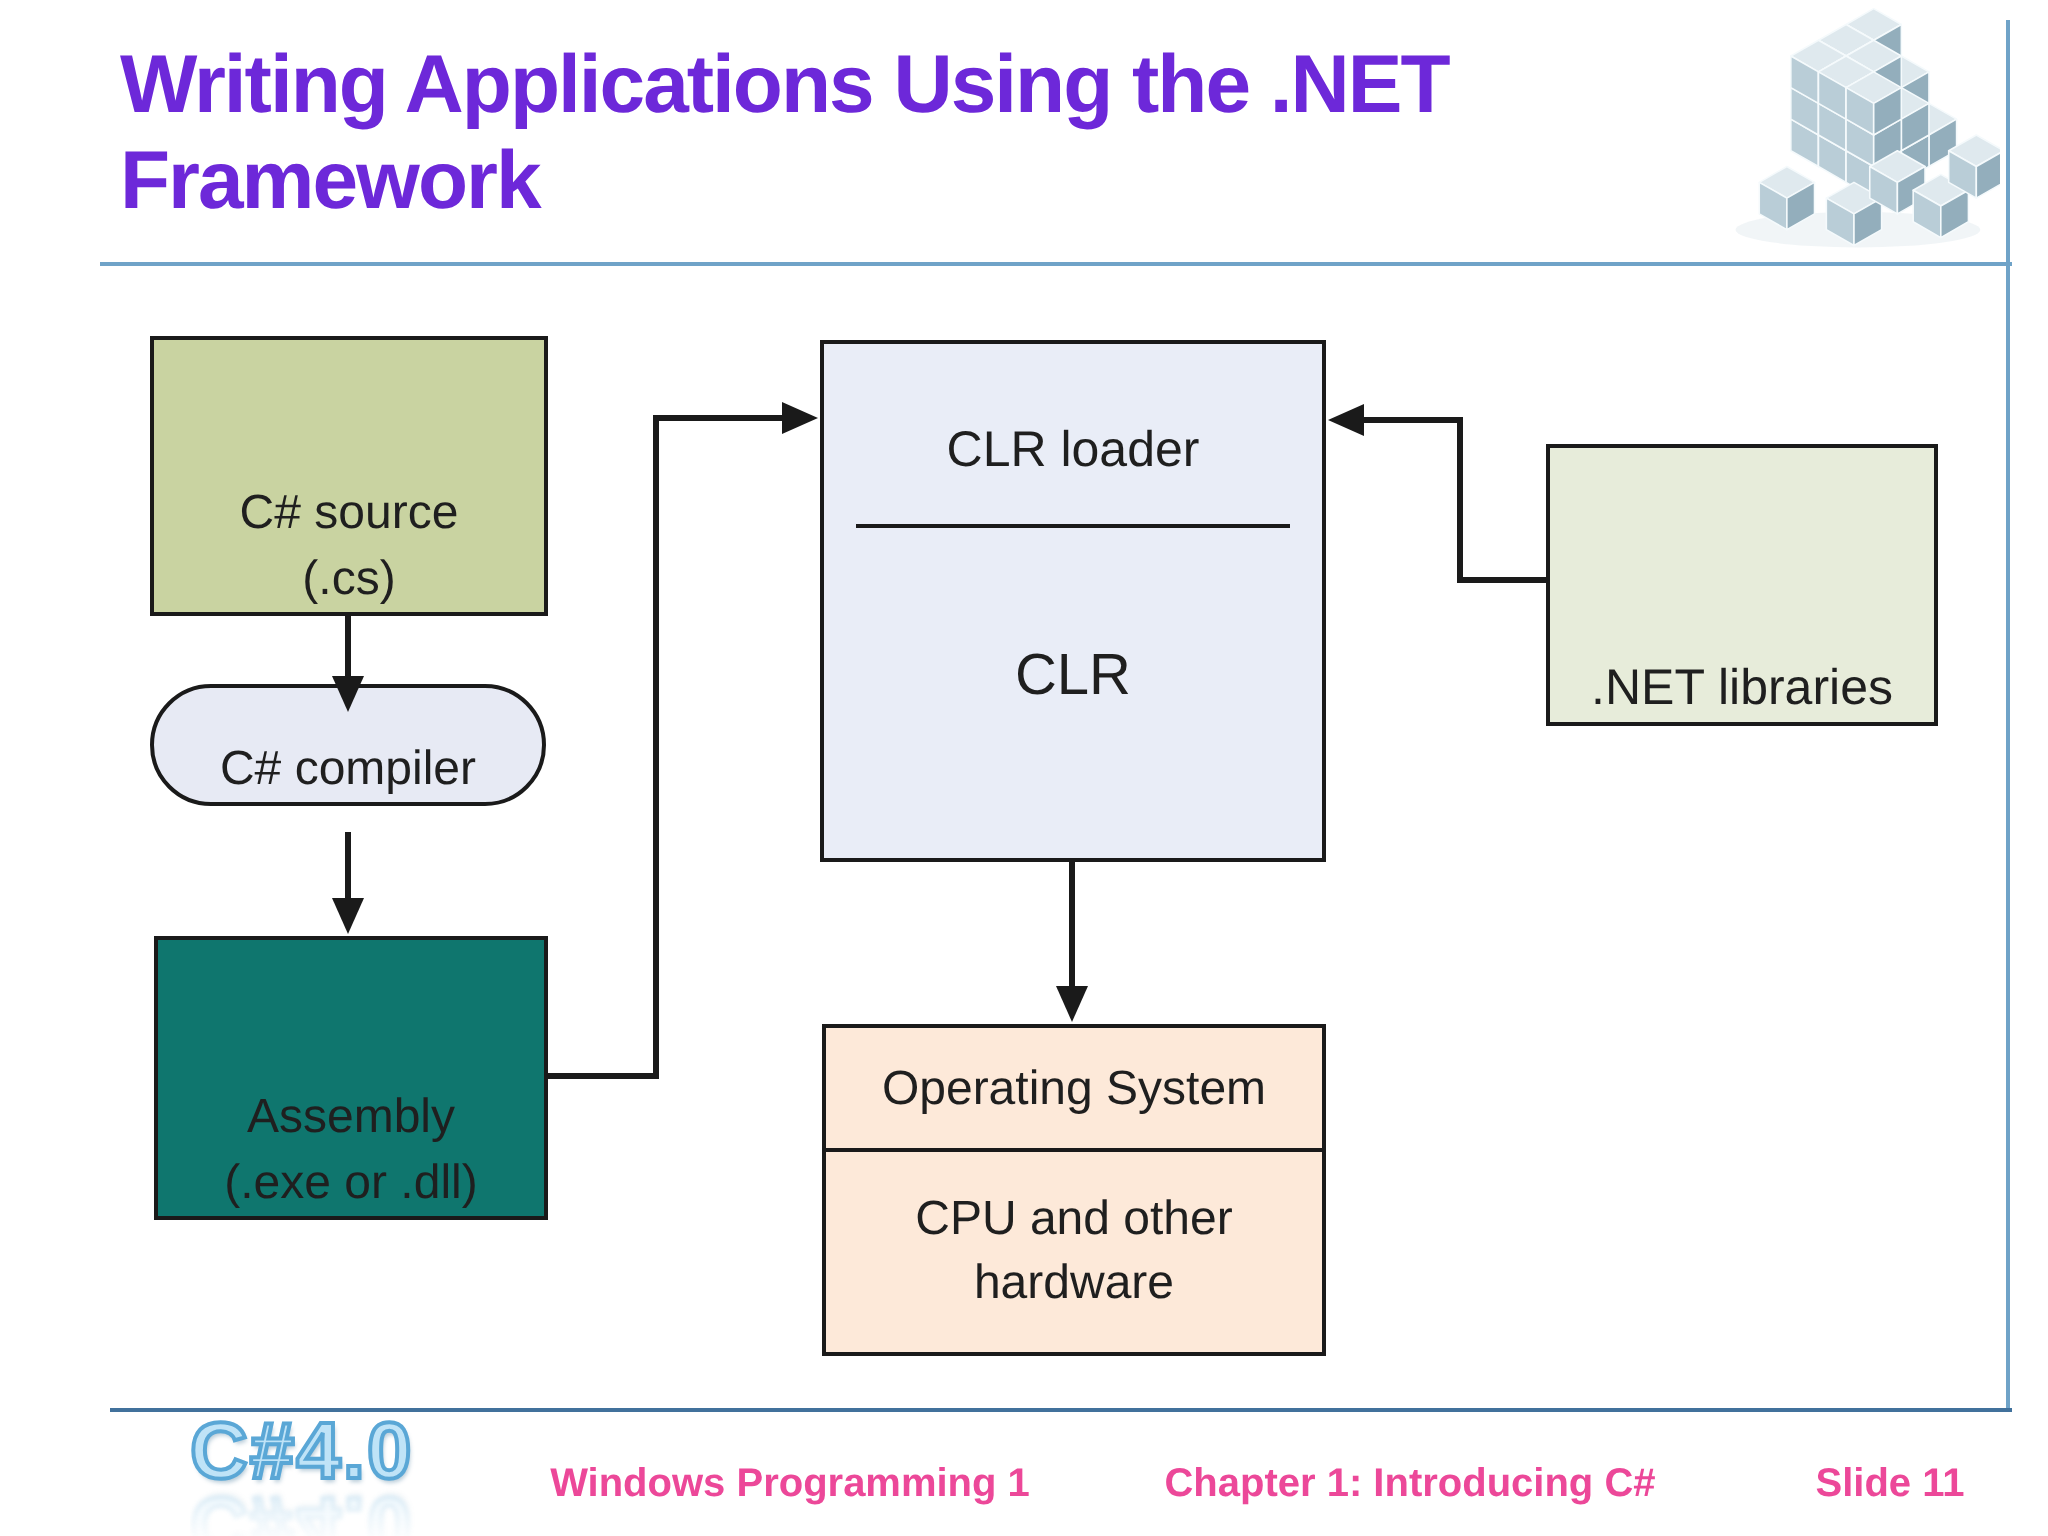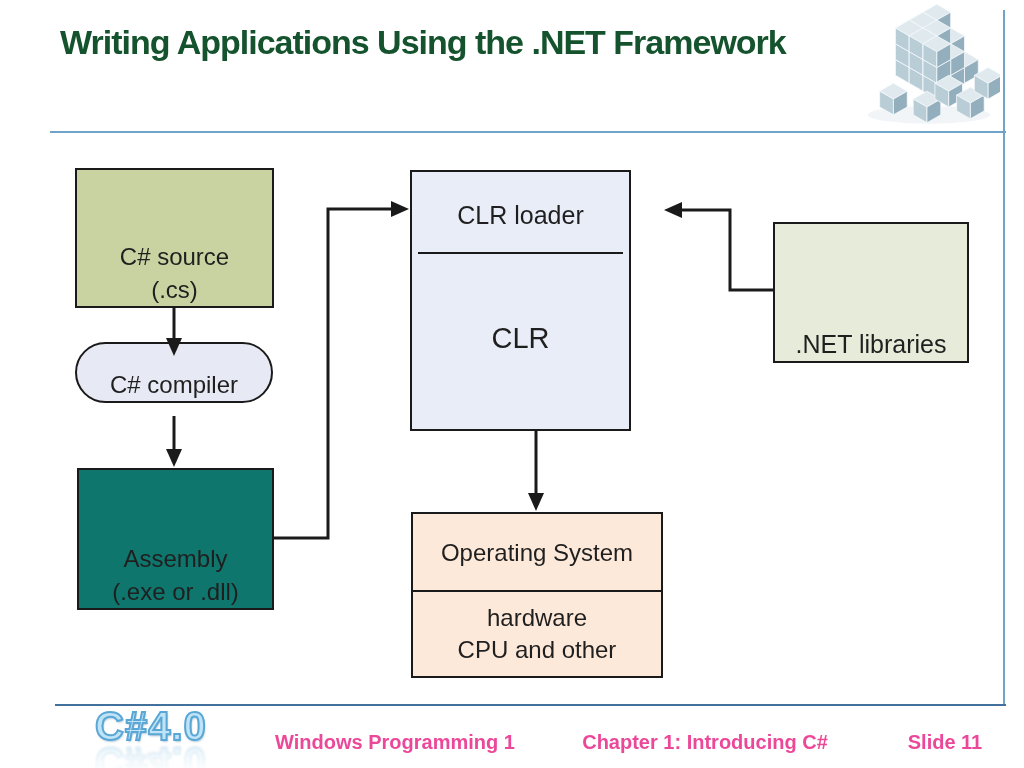--- a/index.html
+++ b/index.html
@@ -7,41 +7,41 @@
     width:1024px;height:768px;position:relative;background:#ffffff;
     font-family:"Liberation Sans",sans-serif;overflow:hidden;
   }
   
   .title-underline{position:absolute;left:50px;top:131px;width:956px;height:2px;background:#6fa3c8;}
   .right-vline{position:absolute;left:1003px;top:10px;width:2px;height:696px;background:#6fa3c8;}
   .footer-line{position:absolute;left:55px;top:704px;width:951px;height:2px;background:#41719c;}
   
   .slide-title{
     position:absolute;left:60px;top:18px;width:840px;
-    font-size:34px;line-height:48px;font-weight:bold;color:#14532d;
+    font-size:41px;line-height:48px;font-weight:bold;color:#6d28d9;
     letter-spacing:-1px;margin:0;
   }
   
   .cubes-pic{position:absolute;left:852px;top:4px;width:148px;height:124px;}
   
   .dbox{
     position:absolute;border:2.5px solid #1a1a1a;box-sizing:border-box;
     display:flex;flex-direction:column;align-items:center;justify-content:flex-end;
     text-align:center;color:#1f1f1f;font-size:24px;line-height:33px;
   }
   .box-source {left:75px; top:168px;width:199px;height:140px;background:#c9d3a1;}
   .box-compiler{left:75px; top:342px;width:198px;height:61px;background:#e7eaf4;border-radius:31px;}
   .box-assembly{left:77px; top:468px;width:197px;height:142px;background:#0f766e;}
-  .box-clr{left:410px;top:170px;width:221px;height:261px;background:#e9edf7;padding:6px;justify-content:flex-start;}
+  .box-clr{left:410px;top:170px;width:253px;height:261px;background:#e9edf7;padding:16px;justify-content:flex-start;}
   .clr-header{width:100%;height:76px;border-bottom:2.5px solid #1a1a1a;box-sizing:border-box;
     display:flex;align-items:center;justify-content:center;font-size:25px;}
   .clr-body{flex:1;display:flex;flex-direction:column;align-items:center;justify-content:center;gap:38px;font-size:29px;}
   .box-libraries{left:773px;top:222px;width:196px;height:141px;background:#e7ecda;font-size:25px;}
   .box-os{left:411px;top:512px;width:252px;height:166px;background:#fde9d9;justify-content:flex-start;}
-  .os-header{width:100%;height:78px;border-bottom:2.5px solid #1a1a1a;box-sizing:border-box;
+  .os-header{width:100%;height:62px;border-bottom:2.5px solid #1a1a1a;box-sizing:border-box;
     display:flex;align-items:center;justify-content:center;}
   .os-body{flex:1;display:flex;flex-direction:column;align-items:center;justify-content:center;line-height:32px;}
   
   .arrows{position:absolute;left:0;top:140px;width:1024px;height:560px;pointer-events:none;}
   
   .footer-text{position:absolute;font-size:20px;font-weight:600;color:#ec4899;white-space:nowrap;}
   .ft-course {left:270px;top:731px;width:250px;text-align:center;}
   .ft-chapter{left:580px;top:731px;width:250px;text-align:center;}
   .ft-slide  {left:870px;top:731px;width:150px;text-align:center;}
   .logo-wrap{position:absolute;left:55px;top:706px;width:160px;height:62px;}
@@ -136,22 +136,22 @@
 
 <div class="dbox box-libraries">
   <span>.NET libraries</span>
 </div>
 
 <div class="dbox box-os">
   <div class="os-header">
     <span>Operating System</span>
   </div>
   <div class="os-body">
+    <span>CPU and other</span>
     <span>hardware</span>
-    <span>CPU and other</span>
   </div>
 </div>
 
 <svg class="arrows" viewBox="0 140 1024 560" xmlns="http://www.w3.org/2000/svg">
   <g stroke="#1a1a1a" stroke-width="3" fill="none">
 
     <path d="M174,308 L174,341"></path>
 
     <path d="M174,416 L174,452"></path>
 

